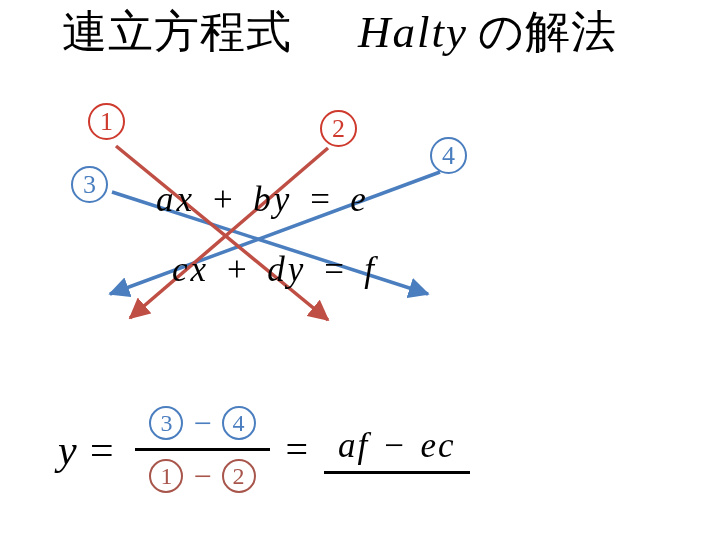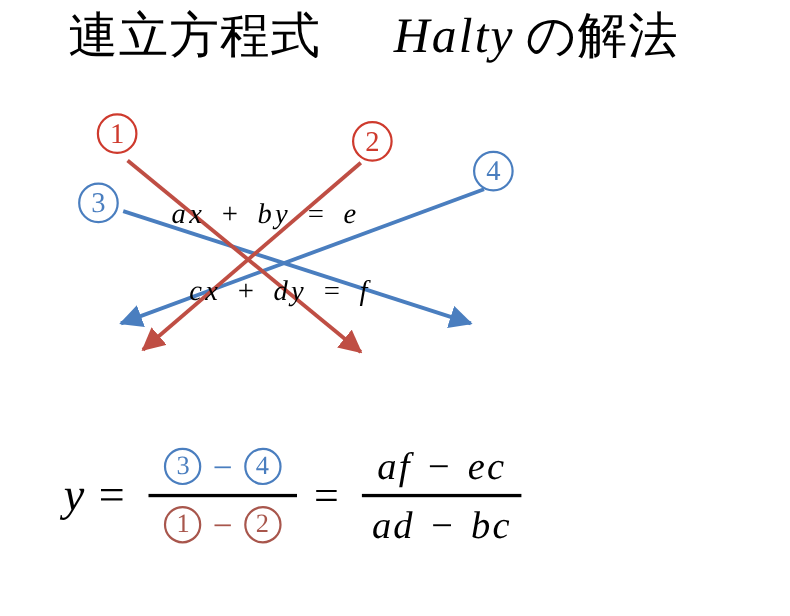--- a/index.html
+++ b/index.html
@@ -22,21 +22,21 @@
   .marker{position:absolute;width:37px;height:37px;font-size:26px;z-index:3;}
   .m1{left:88px;top:103px;}
   .m2{left:320px;top:110px;}
   .m3{left:71px;top:166px;}
   .m4{left:430px;top:137px;}
   .red{color:#ce3a2d;}
   .blue{color:#4a7ebf;}
   .darkred{color:#a8564c;}
   
   .eq{
-    position:absolute;font-style:italic;font-size:26px;line-height:1.1;
+    position:absolute;font-style:italic;font-size:35px;line-height:1.1;
     letter-spacing:3px;word-spacing:4px;z-index:2;
   }
   .eq1{left:156px;top:181px;}
   .eq2{left:172px;top:251px;}
   
   .arrows{position:absolute;left:0;top:0;width:718px;height:560px;z-index:1;}
   .arrow-red{stroke:#bf4e44;stroke-width:3.5;}
   .arrow-blue{stroke:#4a7ebf;stroke-width:3.5;}
   
   .formula{
@@ -95,17 +95,16 @@
         <span class="circled small">1</span>
         <span class="minus">−</span>
         <span class="circled small">2</span>
       </div>
     </div>
 
     <span class="eqsign">=</span>
 
     <div class="frac">
       <div class="frac-row num lit">af − ec</div>
-      <div class="frac-row den lit">ad − bc</div>
     </div>
   </div>
 
 </div>
 
 </body></html>

